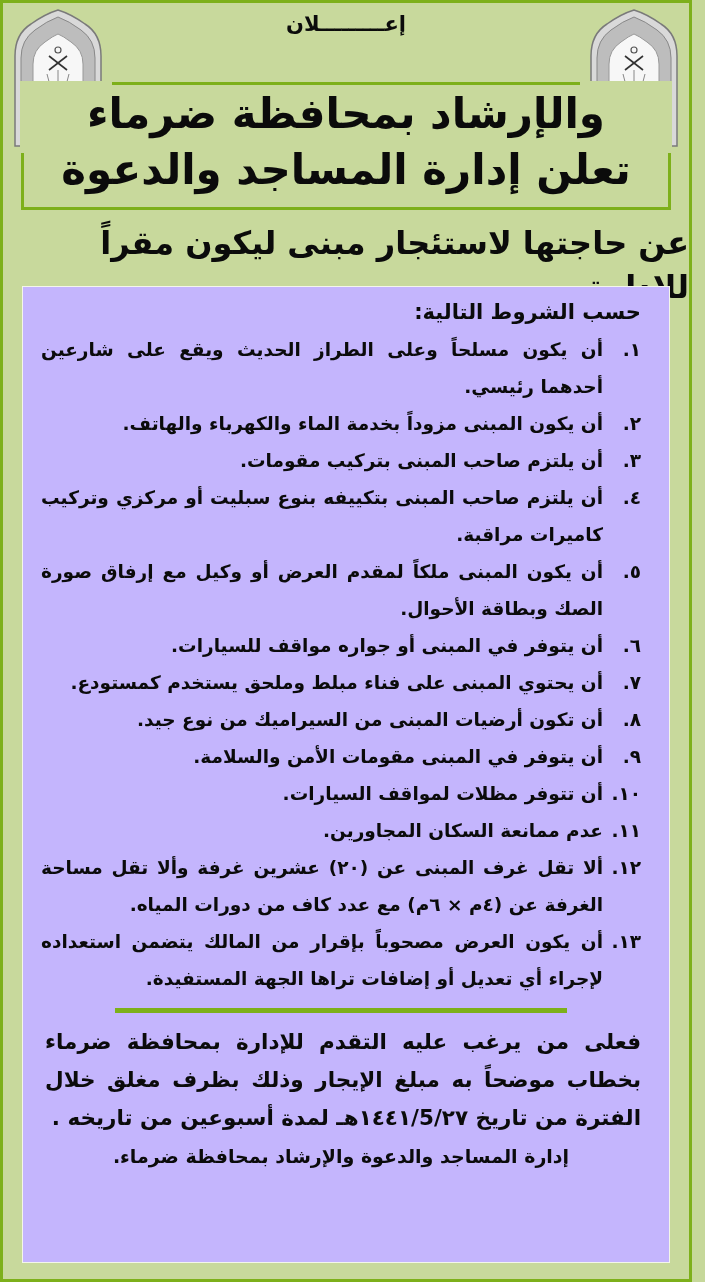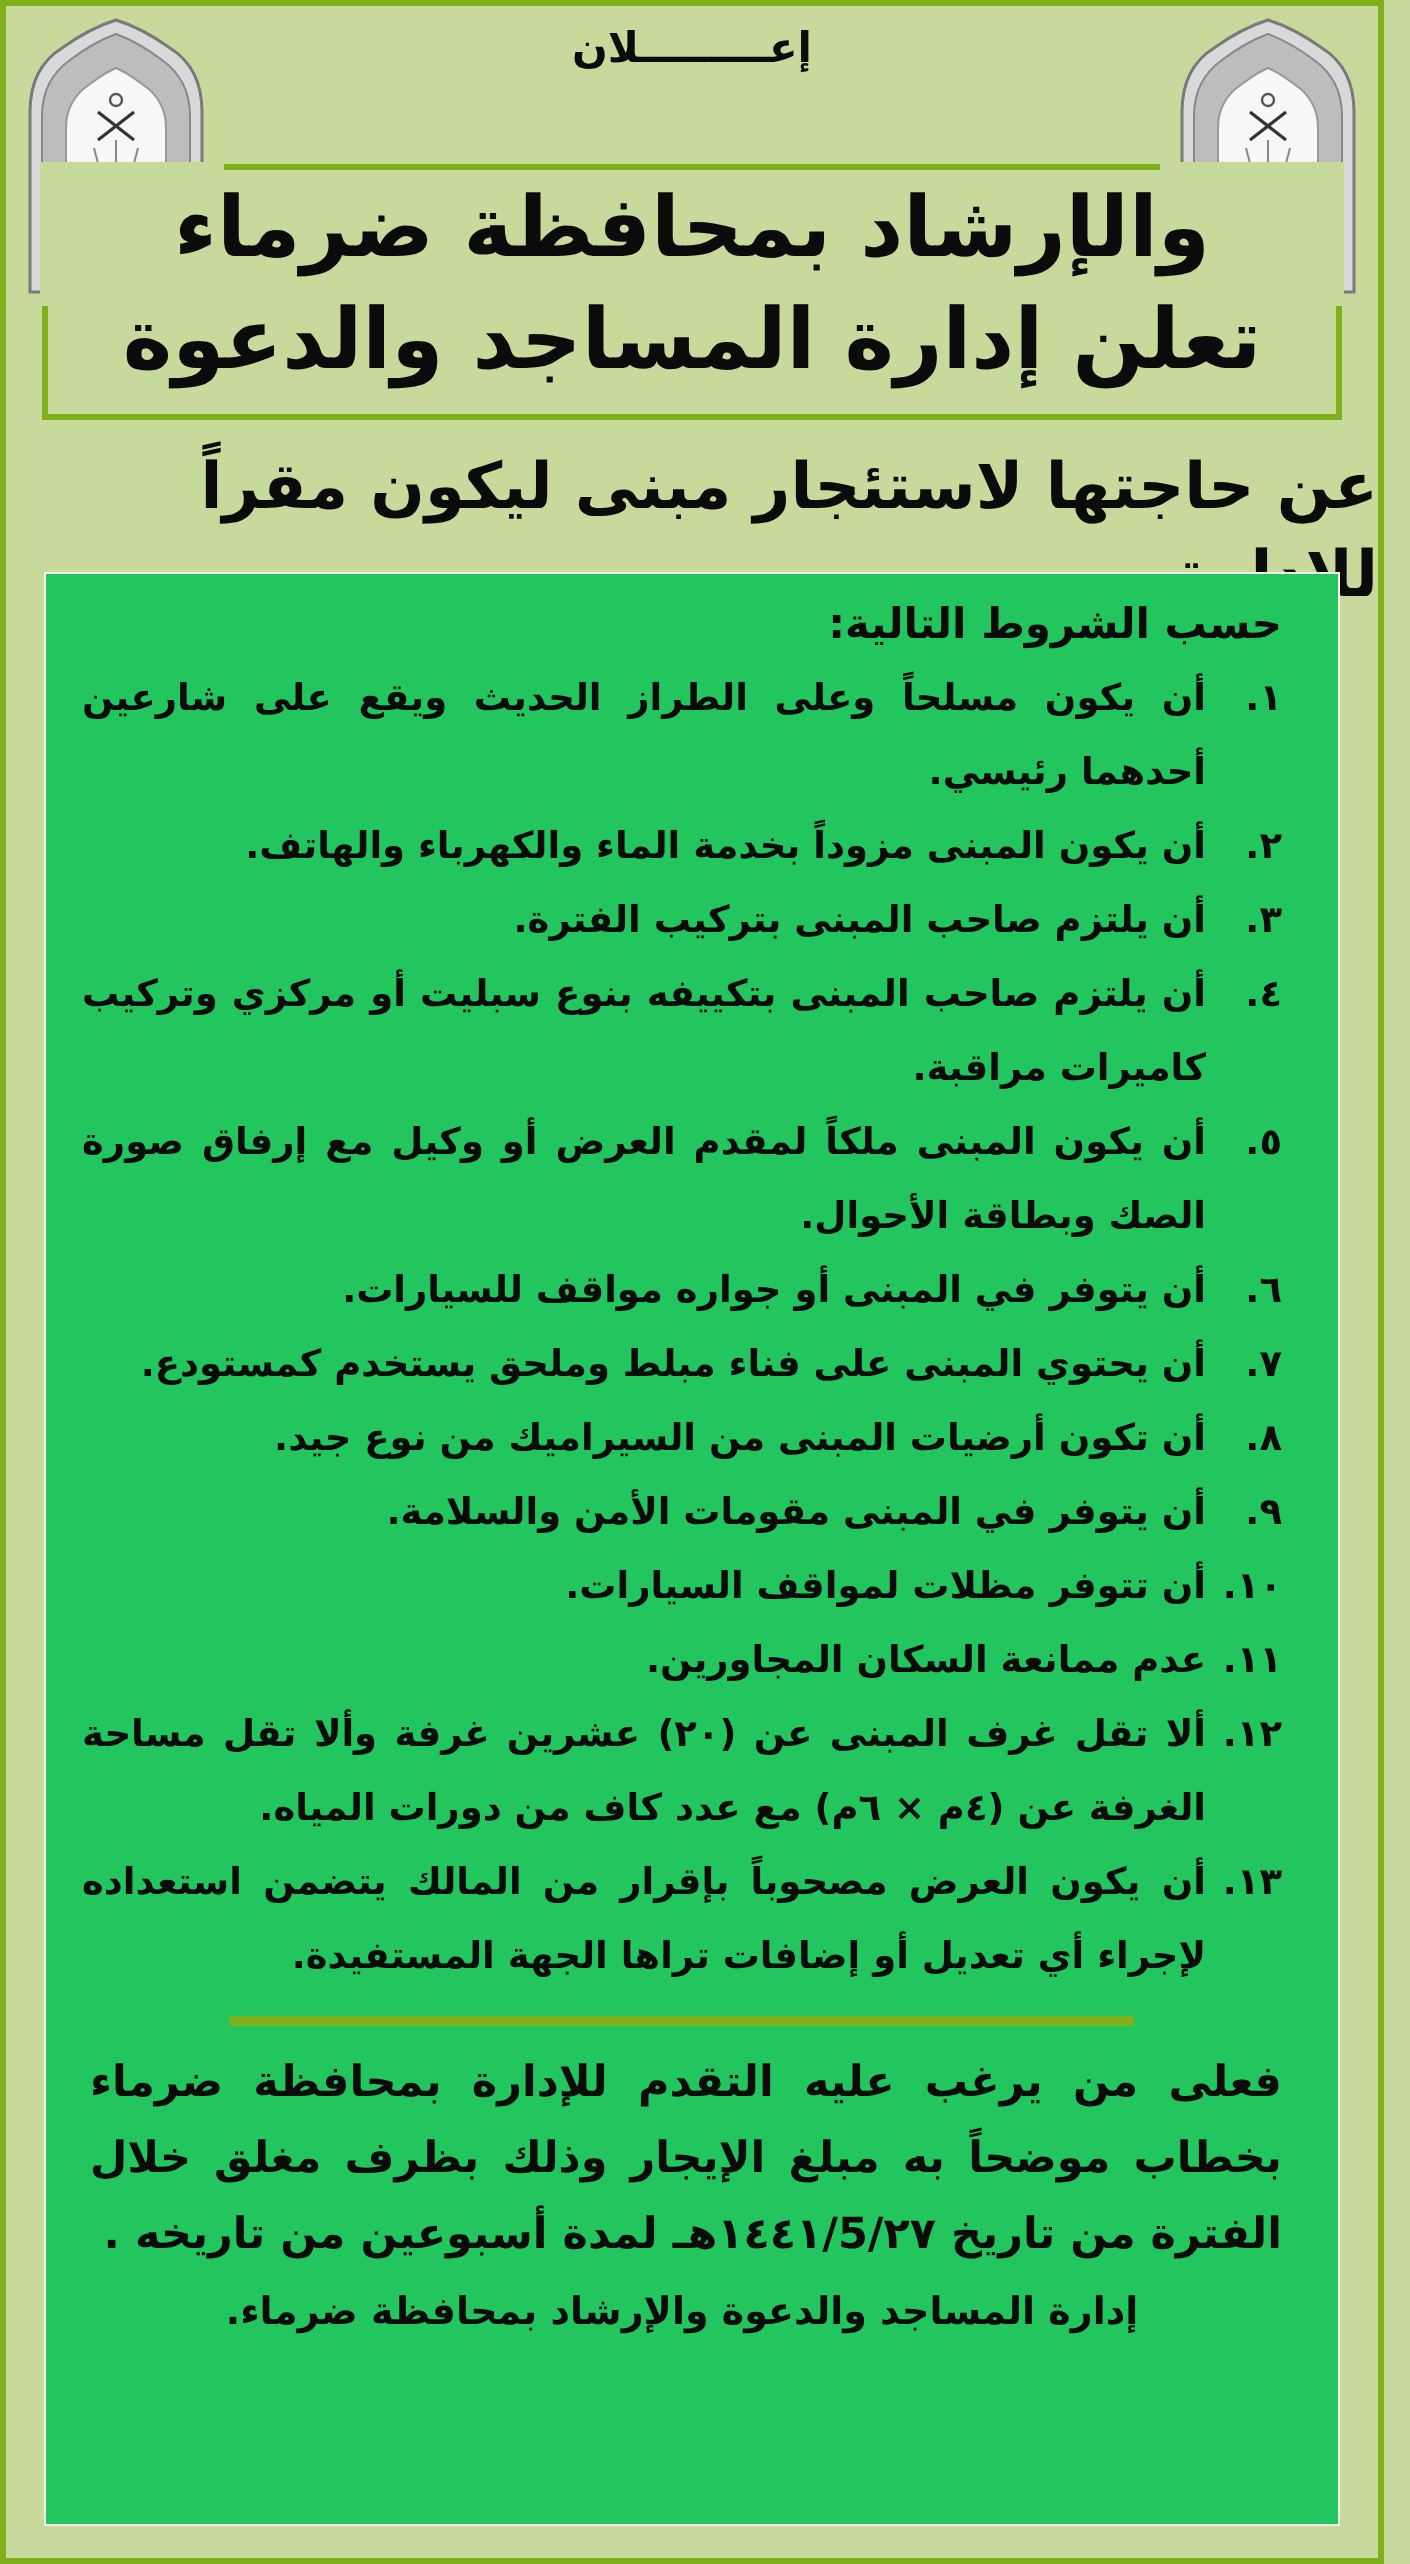--- a/index.html
+++ b/index.html
@@ -49,21 +49,21 @@
   }
 
   .purpose {
     position: absolute; top: 218px; left: 16px; right: 0; text-align: right;
     direction: rtl; font-family: "DejaVu Sans", sans-serif; font-weight: bold;
     font-size: 32px; line-height: 44px;
   }
 
   .content {
     position: absolute; left: 19px; right: 19px; top: 283px; bottom: 16px;
-    background: #22c55e; border: 1px solid #f3f6ea; box-sizing: border-box;
+    background: #c4b5fd; border: 1px solid #f3f6ea; box-sizing: border-box;
     padding: 8px 28px 0 18px; direction: rtl;
   }
   .conditions-heading {
     font-weight: bold; font-size: 21px; line-height: 34px; margin: 0 0 2px 0;
   }
   ol.conds { list-style: none; margin: 0; padding: 0; }
   ol.conds li {
     display: flex; font-weight: bold; font-size: 18.5px; line-height: 37px;
     text-align: justify;
   }
@@ -146,21 +146,21 @@
       <li>
           <span class="num">١.</span>
           <span class="txt">أن يكون مسلحاً وعلى الطراز الحديث ويقع على شارعين أحدهما رئيسي.</span>
         </li>
       <li>
           <span class="num">٢.</span>
           <span class="txt">أن يكون المبنى مزوداً بخدمة الماء والكهرباء والهاتف.</span>
         </li>
       <li>
           <span class="num">٣.</span>
-          <span class="txt">أن يلتزم صاحب المبنى بتركيب الفترة.</span>
+          <span class="txt">أن يلتزم صاحب المبنى بتركيب مقومات.</span>
         </li>
       <li>
           <span class="num">٤.</span>
           <span class="txt">أن يلتزم صاحب المبنى بتكييفه بنوع سبليت أو مركزي وتركيب كاميرات مراقبة.</span>
         </li>
       <li>
           <span class="num">٥.</span>
           <span class="txt">أن يكون المبنى ملكاً لمقدم العرض أو وكيل مع إرفاق صورة الصك وبطاقة الأحوال.</span>
         </li>
       <li>

